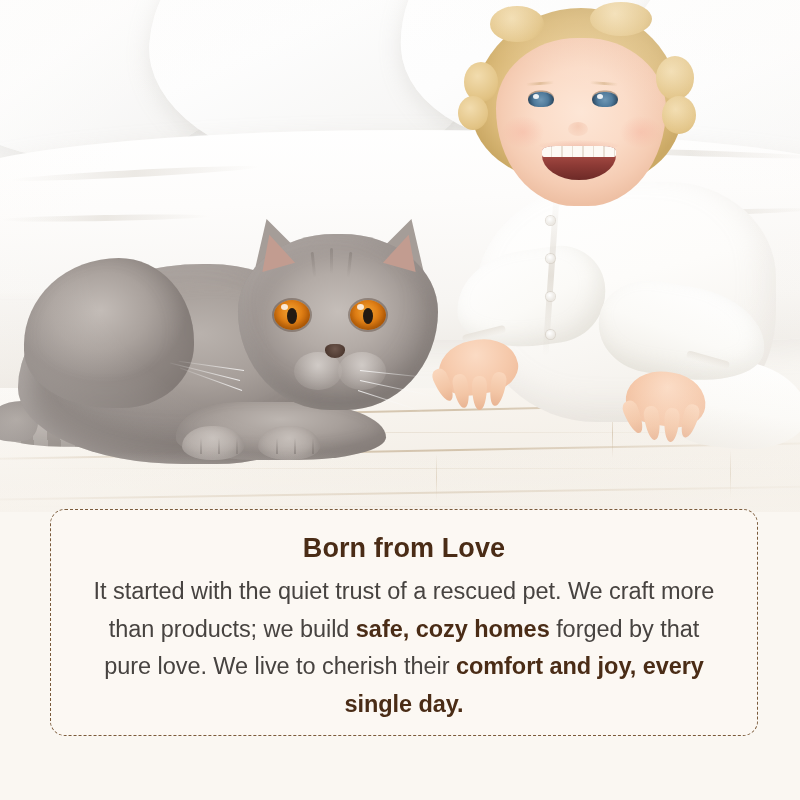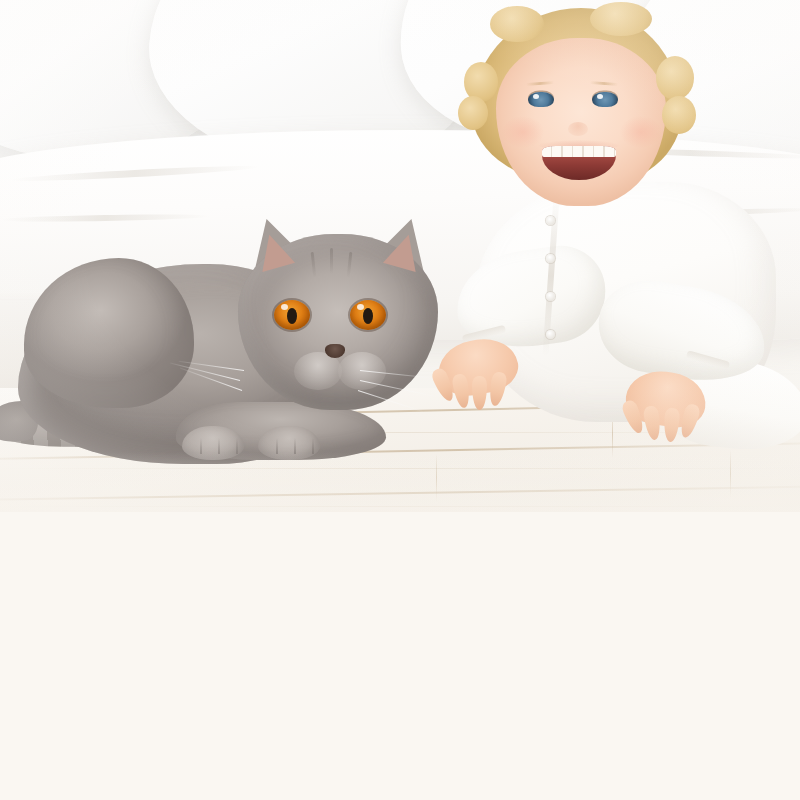--- a/index.html
+++ b/index.html
@@ -525,14 +525,18 @@
       <div class="lip"></div>
       <div class="mouth">
         <div class="teeth"></div>
       </div>
     </div>
 
     <div class="dof"></div>
     <div class="photo-bottom-fade"></div>
   </div>
 
+  <div class="card">
+    <div class="card-title">Born from Love</div>
+    <div class="card-body">It started with the quiet trust of a rescued pet. We craft more than products; we build <b>safe, cozy homes</b> forged by that pure love. We live to cherish their <b>comfort and joy, every single day.</b></div>
+  </div>
 
 </div>
 
 </body></html>

